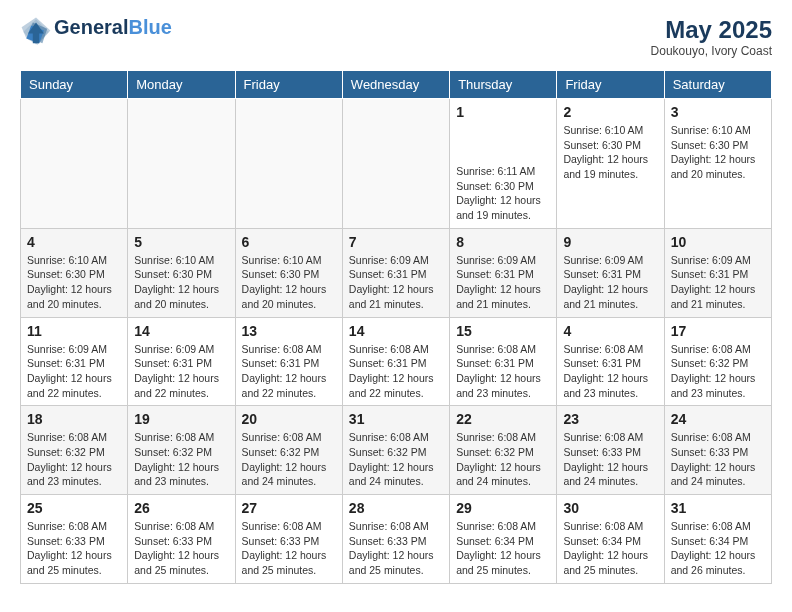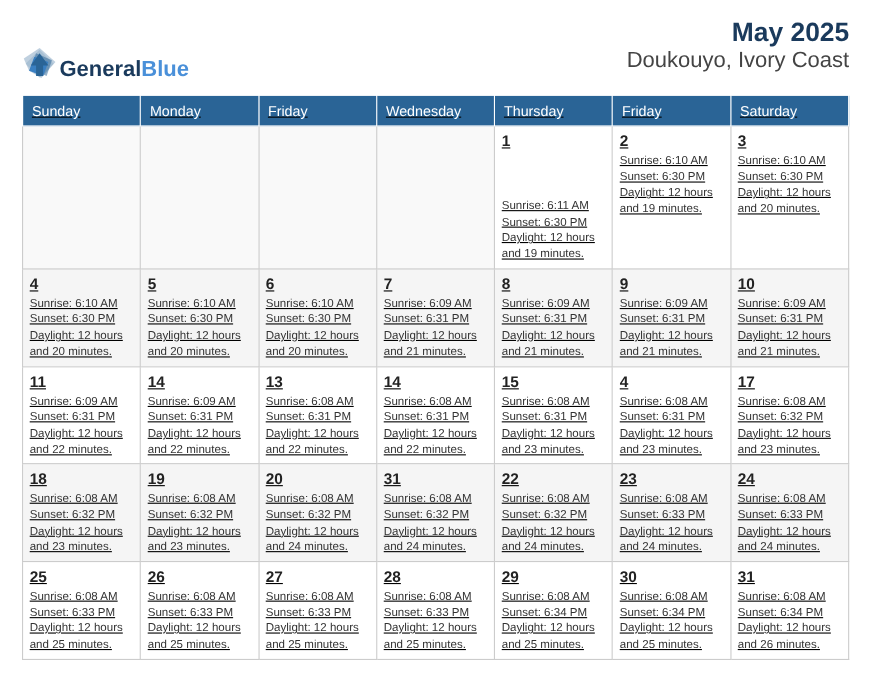--- a/index.html
+++ b/index.html
@@ -14,45 +14,43 @@
       padding: 16px 20px;
     }
     .header {
       display: flex;
       justify-content: space-between;
       align-items: flex-start;
       margin-bottom: 12px;
     }
     .logo {
       display: flex;
-      align-items: flex-end;
-      margin-top: 26px;
+      align-items: flex-start;
     }
     .logo-icon {
       width: 32px;
       height: 32px;
       margin-right: 2px;
     }
     .title-block {
       text-align: right;
     }
     .month-title {
       font-size: 24px;
       font-weight: bold;
       color: #1a3a5c;
     }
     .location-title {
-      font-size: 20px;
+      font-size: 12px;
       color: #444;
     }
     .calendar {
       width: 100%;
       border-collapse: collapse;
       font-size: 11px;
-      text-decoration: underline;
     }
     .calendar th {
       background: #2a6496;
       color: #fff;
       text-align: left;
       padding: 6px 8px;
       font-size: 13px;
       font-weight: normal;
       border: 1px solid #fff;
     }

